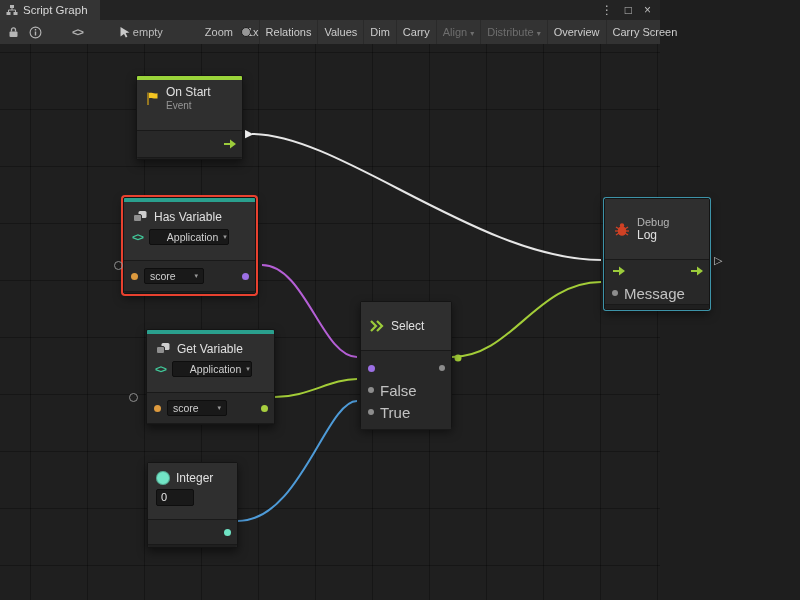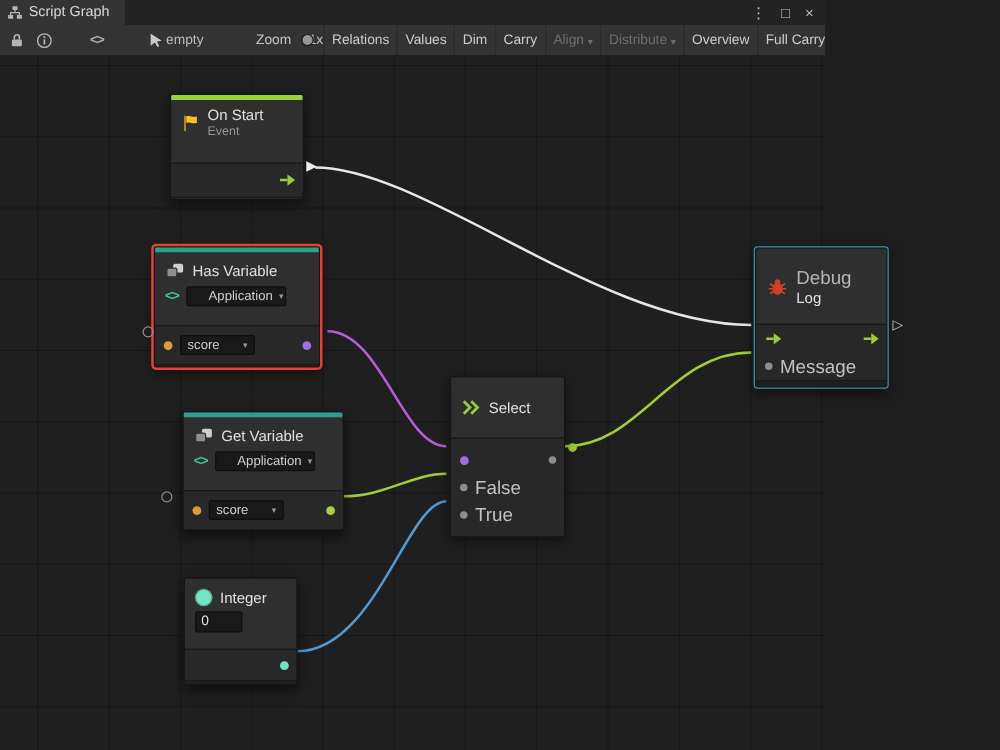--- a/index.html
+++ b/index.html
@@ -48,21 +48,21 @@
     box-shadow:0 4px 10px rgba(0,0,0,0.5);color:#dcdcdc;font-size:12px;}
   .node.sel-red{box-shadow:0 0 0 2px #e8412f,0 4px 10px rgba(0,0,0,0.5);}
   .node.sel-blue{box-shadow:0 0 0 1px #3d93a8,0 4px 10px rgba(0,0,0,0.5);}
   .colorbar{height:4px;border-radius:1px 1px 0 0;flex:none;}
   .colorbar.event{background:#9ad43a;}
   .colorbar.variable{background:#2aa08e;}
   .hdr{background:#2f2f2f;padding:5px 8px;flex:none;}
   .hdr-row{display:flex;align-items:center;gap:6px;min-height:20px;}
   .n-title{font-size:12px;color:#e0e0e0;}
   .n-sub{font-size:10px;color:#969696;margin-top:1px;}
-  .n-cat{font-size:15px;color:#b5b5b5;}
+  .n-cat{font-size:11px;color:#b5b5b5;}
   .ports{background:#282828;border-top:1px solid #191919;flex:none;position:relative;}
   .p-row{position:relative;display:flex;align-items:center;gap:6px;height:22px;padding:0 7px;}
   .p-label{font-size:15px;color:#c2c2c2;}
   .ftr{background:#1f1f1f;border-top:1px solid #191919;flex:1;border-radius:0 0 2px 2px;}
   .dot{width:7px;height:7px;border-radius:50%;flex:none;}
   .dot.right{position:absolute;right:6px;top:50%;margin-top:-3.5px;}
   .dot.orange{background:#dd9a3e;}
   .dot.purple{background:#9c6fe4;}
   .dot.lime{background:#a8cf3f;}
   .dot.cyan{background:#6fe3c4;}
@@ -153,21 +153,21 @@
           <span class="tb-caret">▾</span>
         </span>
       <span class="tb-btn disabled">
           <span>Distribute</span>
           <span class="tb-caret">▾</span>
         </span>
       <span class="tb-btn">
           <span>Overview</span>
         </span>
       <span class="tb-btn">
-          <span>Full Carry</span>
+          <span>Carry Screen</span>
         </span>
     </div>
   </div>
 
   <div class="canvas"></div>
 
   <svg class="wires">
     <path d="M 252 134 C 340 134, 480 260, 601 260" fill="none" stroke-width="2" stroke="#e6e6e6"></path>
     <path d="M 262 265 C 305 265, 322 357, 357 357" fill="none" stroke-width="2" stroke="#b55fd6"></path>
     <path d="M 275 397 C 308 397, 330 379, 357 379" fill="none" stroke-width="2" stroke="#a3cd38"></path>

